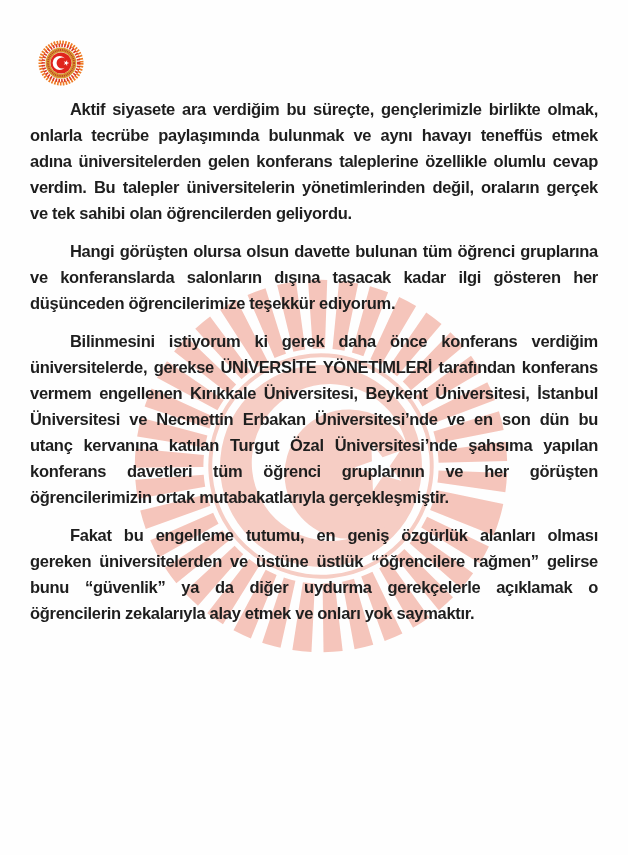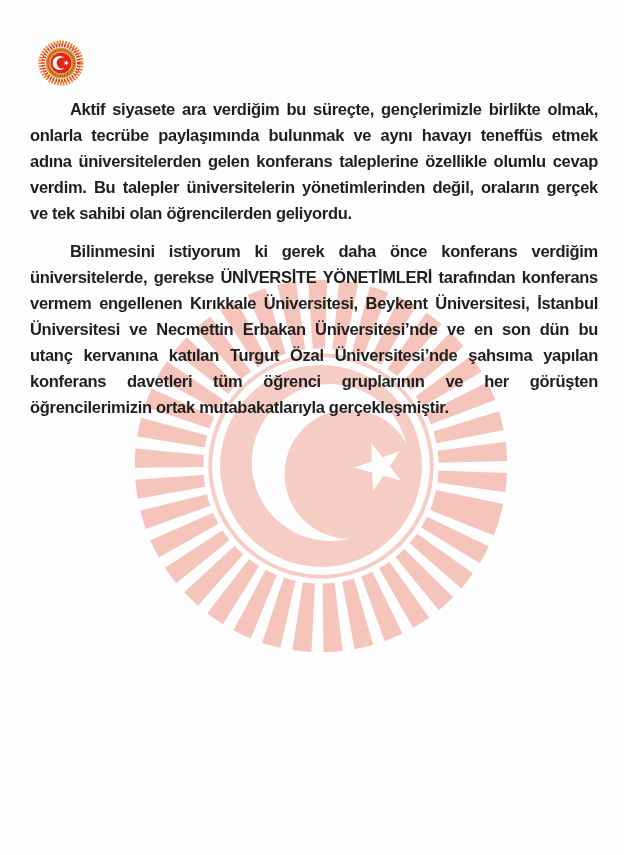--- a/index.html
+++ b/index.html
@@ -76,16 +76,18 @@
 
       <circle cx="8" cy="-6" r="80" fill="#fefefe"></circle>
       <circle cx="30" cy="0" r="66" fill="#f6cbc1"></circle>
 
       <polygon transform="translate(58,-16) rotate(18)" points="26,0 8.0,5.9 8.0,24.7 -3.1,9.4 -21.0,15.3 -9.9,0 -21.0,-15.3 -3.1,-9.4 8.0,-24.7 8.0,-5.9" fill="#fefefe"></polygon>
     </g>
   </svg>
 
   <div class="statement">
     <p>Aktif siyasete ara verdiğim bu süreçte, gençlerimizle birlikte olmak, onlarla tecrübe paylaşımında bulunmak ve aynı havayı teneffüs etmek adına üniversitelerden gelen konferans taleplerine özellikle olumlu cevap verdim. Bu talepler üniversitelerin yönetimlerinden değil, oraların gerçek ve tek sahibi olan öğrencilerden geliyordu.</p>
+    <p>Hangi görüşten olursa olsun davette bulunan tüm öğrenci gruplarına ve konferanslarda salonların dışına taşacak kadar ilgi gösteren her düşünceden öğrencilerimize teşekkür ediyorum.</p>
     <p>Bilinmesini istiyorum ki gerek daha önce konferans verdiğim üniversitelerde, gerekse ÜNİVERSİTE YÖNETİMLERİ tarafından konferans vermem engellenen Kırıkkale Üniversitesi, Beykent Üniversitesi, İstanbul Üniversitesi ve Necmettin Erbakan Üniversitesi’nde ve en son dün bu utanç kervanına katılan Turgut Özal Üniversitesi’nde şahsıma yapılan konferans davetleri tüm öğrenci gruplarının ve her görüşten öğrencilerimizin ortak mutabakatlarıyla gerçekleşmiştir.</p>
+    <p>Fakat bu engelleme tutumu, en geniş özgürlük alanları olması gereken üniversitelerden ve üstüne üstlük “öğrencilere rağmen” gelirse bunu “güvenlik” ya da diğer uydurma gerekçelerle açıklamak o öğrencilerin zekalarıyla alay etmek ve onları yok saymaktır.</p>
   </div>
 
 </div>
 
 </body></html>

